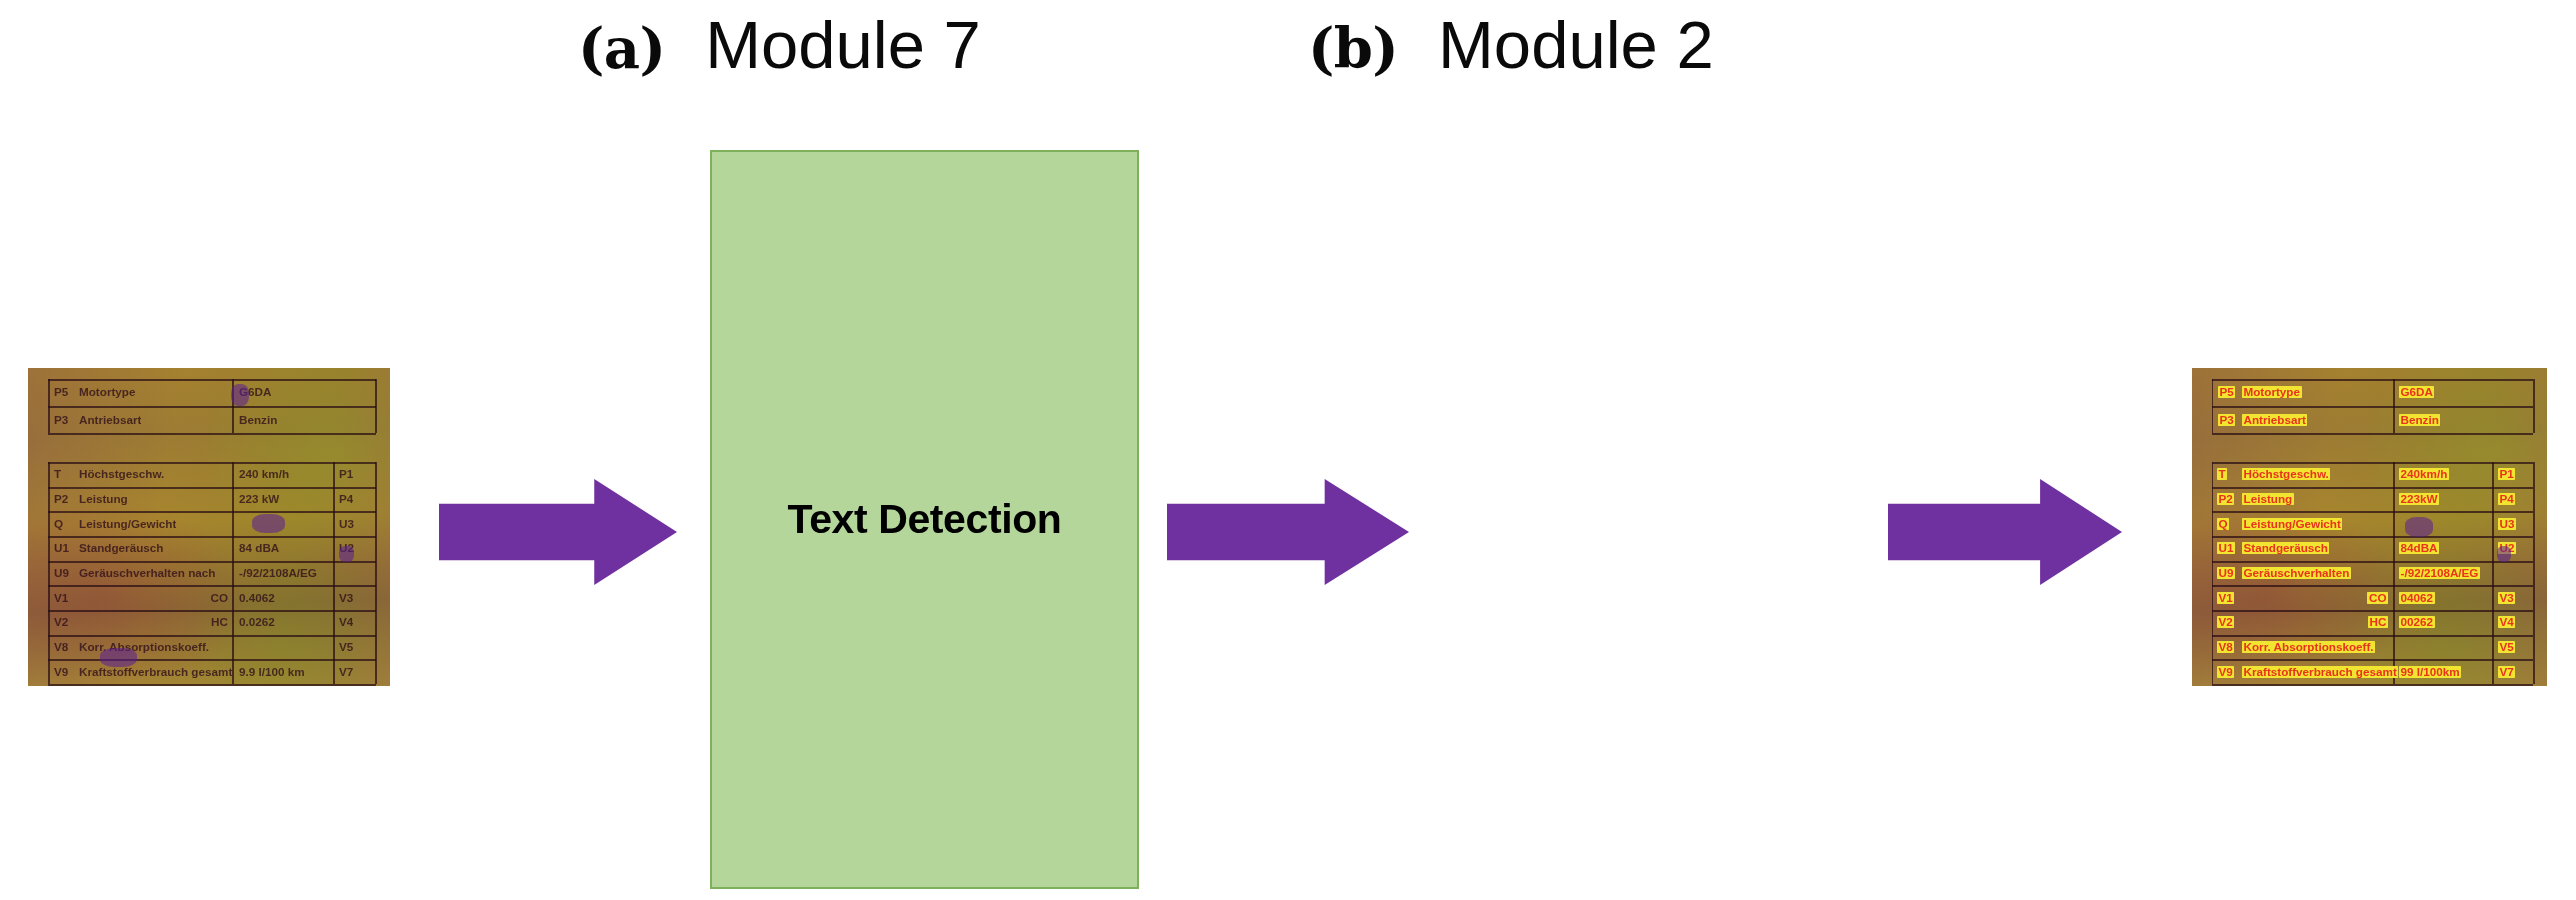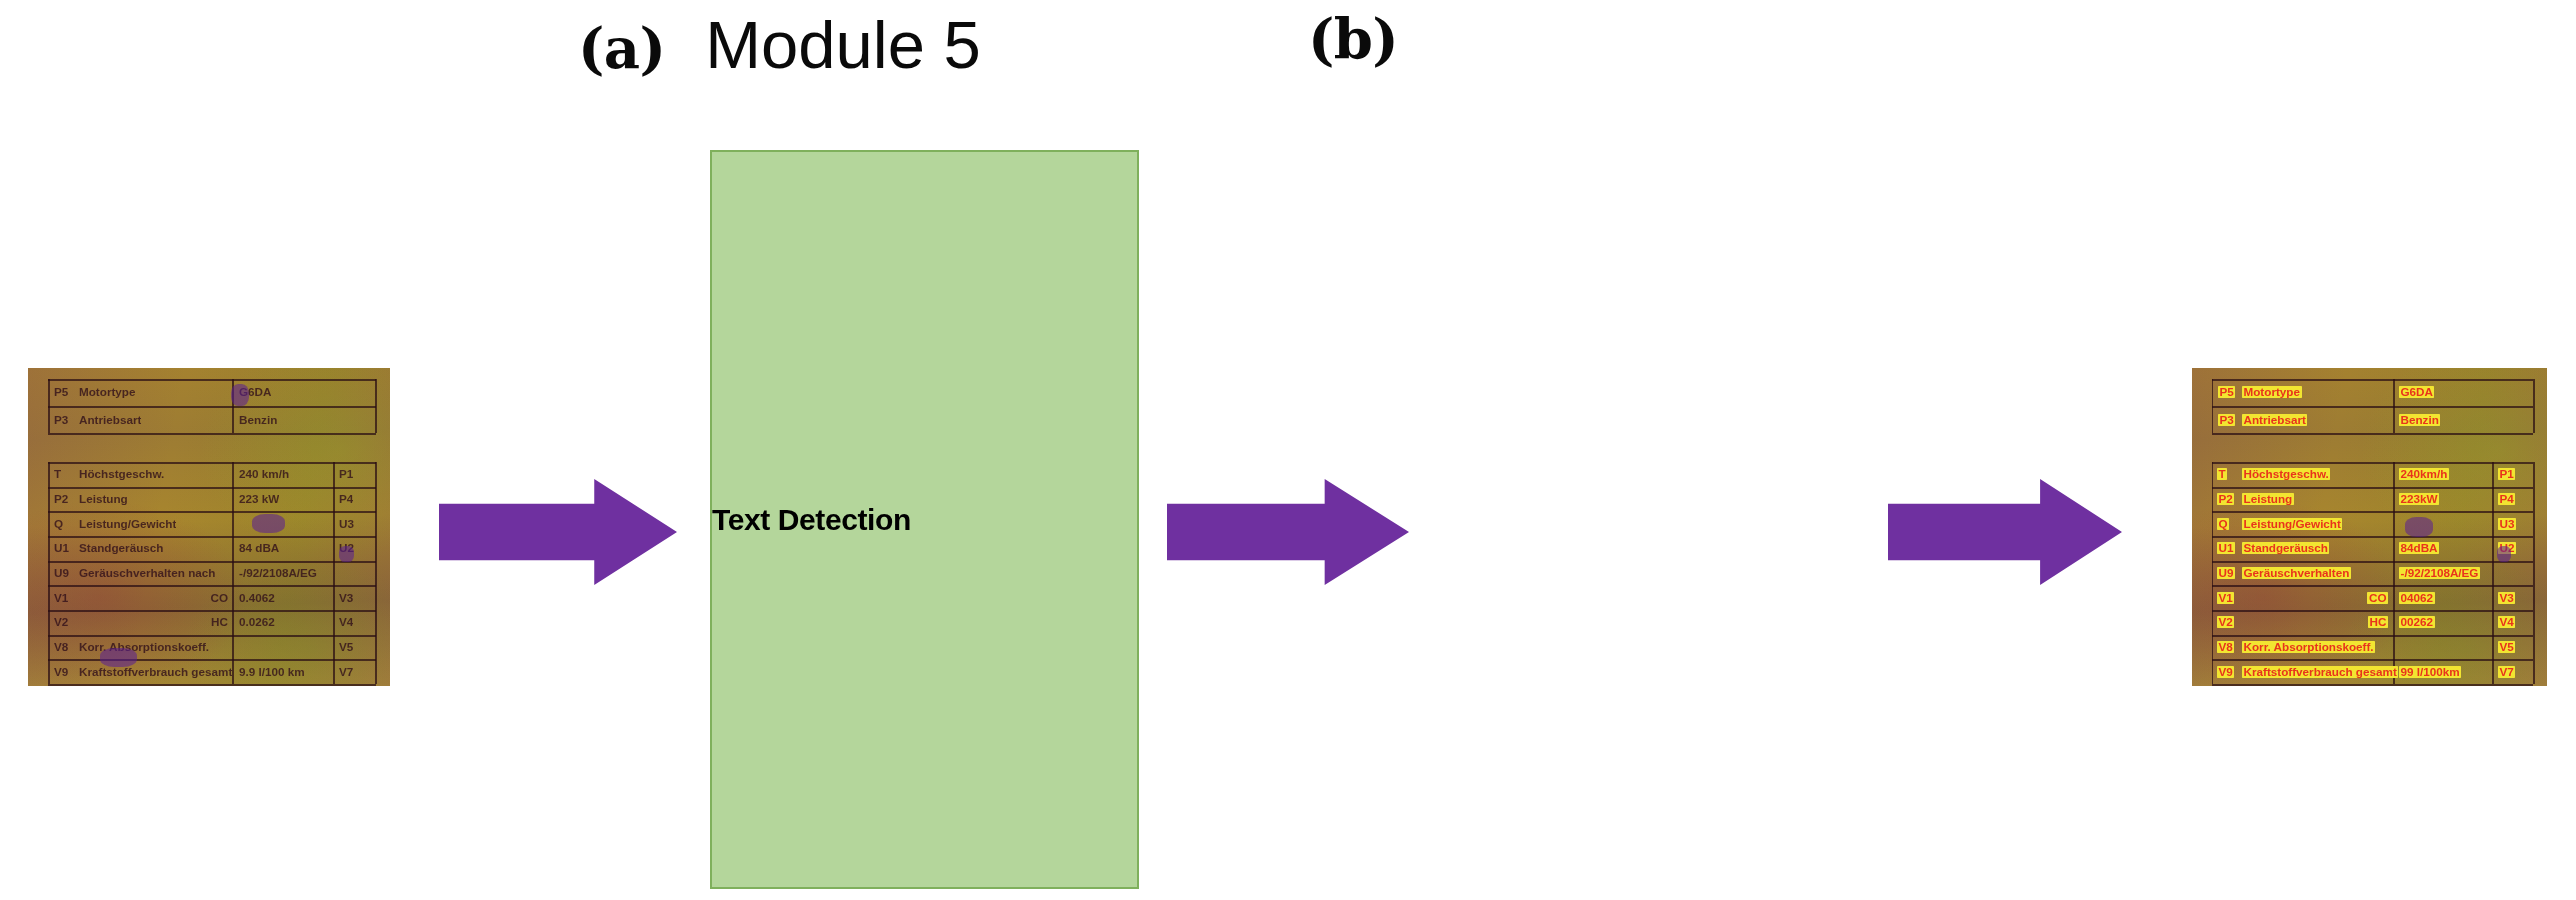--- a/index.html
+++ b/index.html
@@ -46,24 +46,24 @@
     position: absolute;
     box-sizing: border-box;
     background: #b4d69b;
     border: 2.2px solid #7fb05c;
     display: flex;
     align-items: center;
   }
   .module-label {
     font-family: "Liberation Sans", sans-serif;
     font-weight: 700;
-    font-size: 30px;
+    font-size: 41px;
     color: #000000;
     width: 100%;
-    text-align: left;
+    text-align: center;
     letter-spacing: -0.4px;
   }
 
   
   .arrow {
     position: absolute;
   }
   .arrow svg { display: block; width: 100%; height: 100%; }
 
   
@@ -143,25 +143,26 @@
     pointer-events: none;
   }
 </style>
 </head>
 <body>
 
 <div id="canvas">
 
   <div class="heading-group" style="left:578px; top:5.9px;">
     <span class="panel-tag">(a)</span>
-    <span class="panel-title">Module 5</span>
+    <span class="panel-title">Module 7</span>
   </div>
 
   <div class="heading-group" style="left:1308px; top:5.9px;">
     <span class="panel-tag">(b)</span>
+    <span class="panel-title">Module 2</span>
   </div>
 
   <div class="doc-photo plain" id="doc-input" style="left:28px; top:368px; width:362px; height:318px;">
     <div class="photo-inner"></div>
     <div class="tint"></div>
     <div class="tbl doc-table" style="left: 0px; top: 0px; width: 362px; height: 318px;">
         <div class="rule-h" style="top: 11px; left: 20px; right: 14.5px; height: 1.5px;"></div>
         <div class="rule-h" style="top: 38px; left: 20px; right: 14.5px; height: 1.5px;"></div>
         <div class="rule-h" style="top: 65px; left: 20px; right: 14.5px; height: 1.5px;"></div>
         <div class="rule-v" style="left: 20px; top: 11px; bottom: 253px; width: 1.5px;"></div>

